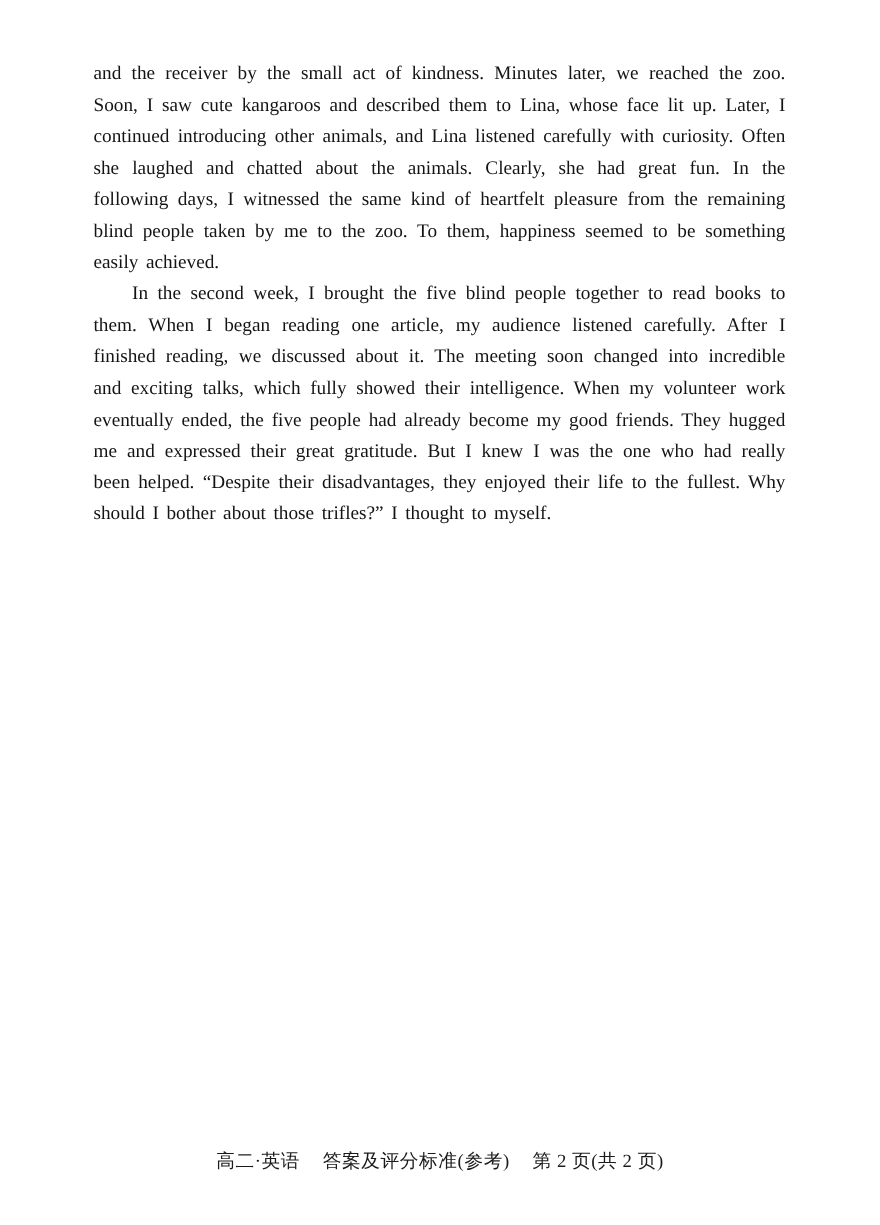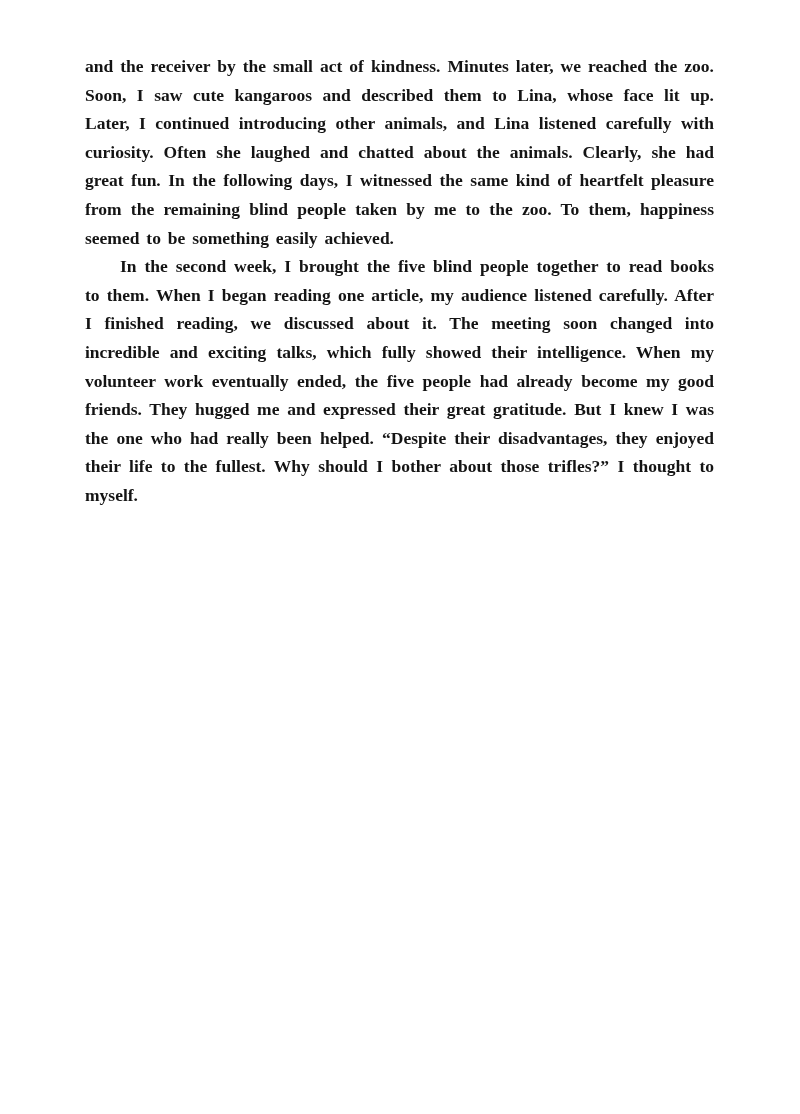--- a/index.html
+++ b/index.html
@@ -1,15 +1,15 @@
 <!DOCTYPE html>
 <html><head>
 <meta charset="utf-8">
 <style>
-  * { margin: 0; padding: 0; box-sizing: border-box; font-weight: bold; }
+  * { margin: 0; padding: 0; box-sizing: border-box; }
   html, body { background: #ffffff; }
   .page {
     position: relative;
     width: 800px;
     height: 1114px;
     background: #ffffff;
     overflow: hidden;
     font-family: "Liberation Serif", "DejaVu Serif", serif;
     color: #141414;
   }
@@ -44,13 +44,18 @@
   .footer span { display: inline-block; margin: 0 8px; }
 </style>
 </head>
 <body>
 
 <div class="page">
   <div class="content">
     <p class="para">and the receiver by the small act of kindness. Minutes later, we reached the zoo. Soon, I saw cute kangaroos and described them to Lina, whose face lit up. Later, I continued introducing other animals, and Lina listened carefully with curiosity. Often she laughed and chatted about the animals. Clearly, she had great fun. In the following days, I witnessed the same kind of heartfelt pleasure from the remaining blind people taken by me to the zoo. To them, happiness seemed to be something easily achieved.</p>
     <p class="para indented">In the second week, I brought the five blind people together to read books to them. When I began reading one article, my audience listened carefully. After I finished reading, we discussed about it. The meeting soon changed into incredible and exciting talks, which fully showed their intelligence. When my volunteer work eventually ended, the five people had already become my good friends. They hugged me and expressed their great gratitude. But I knew I was the one who had really been helped. “Despite their disadvantages, they enjoyed their life to the fullest. Why should I bother about those trifles?” I thought to myself.</p>
   </div>
+  <div class="footer">
+    <span>高二·英语</span>
+    <span>答案及评分标准(参考)</span>
+    <span>第 2 页(共 2 页)</span>
+  </div>
 </div>
 
 </body></html>

